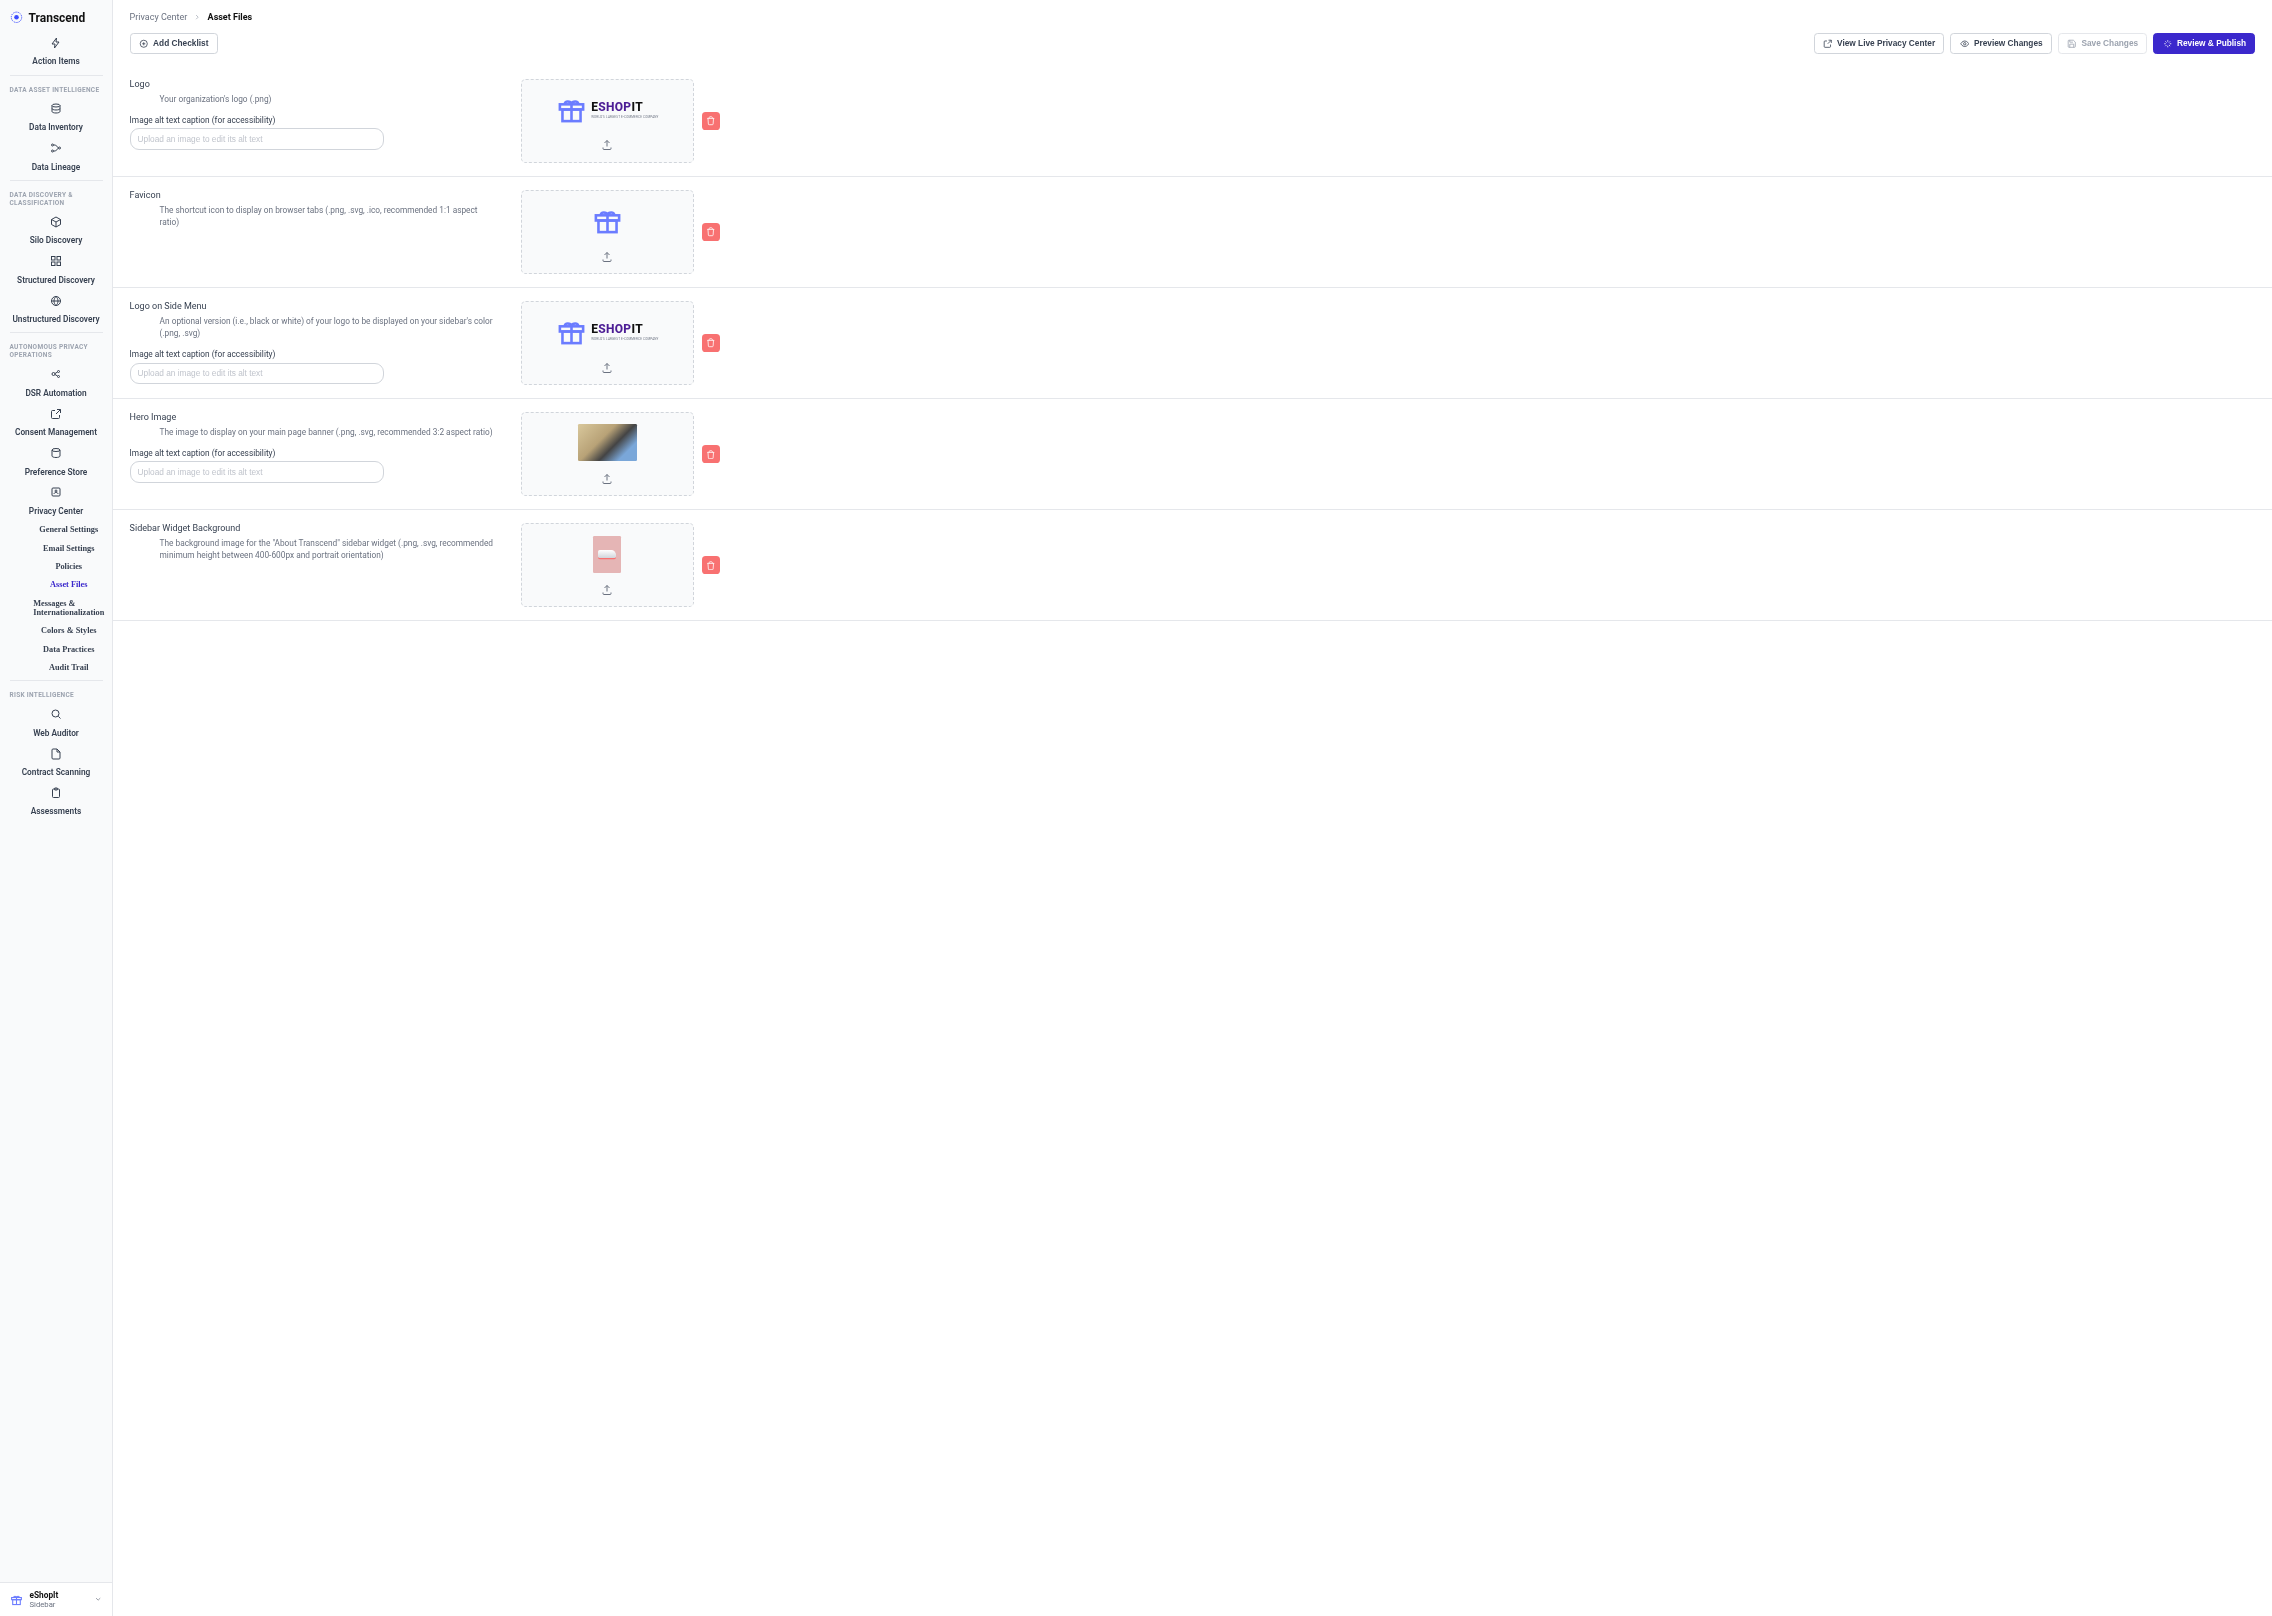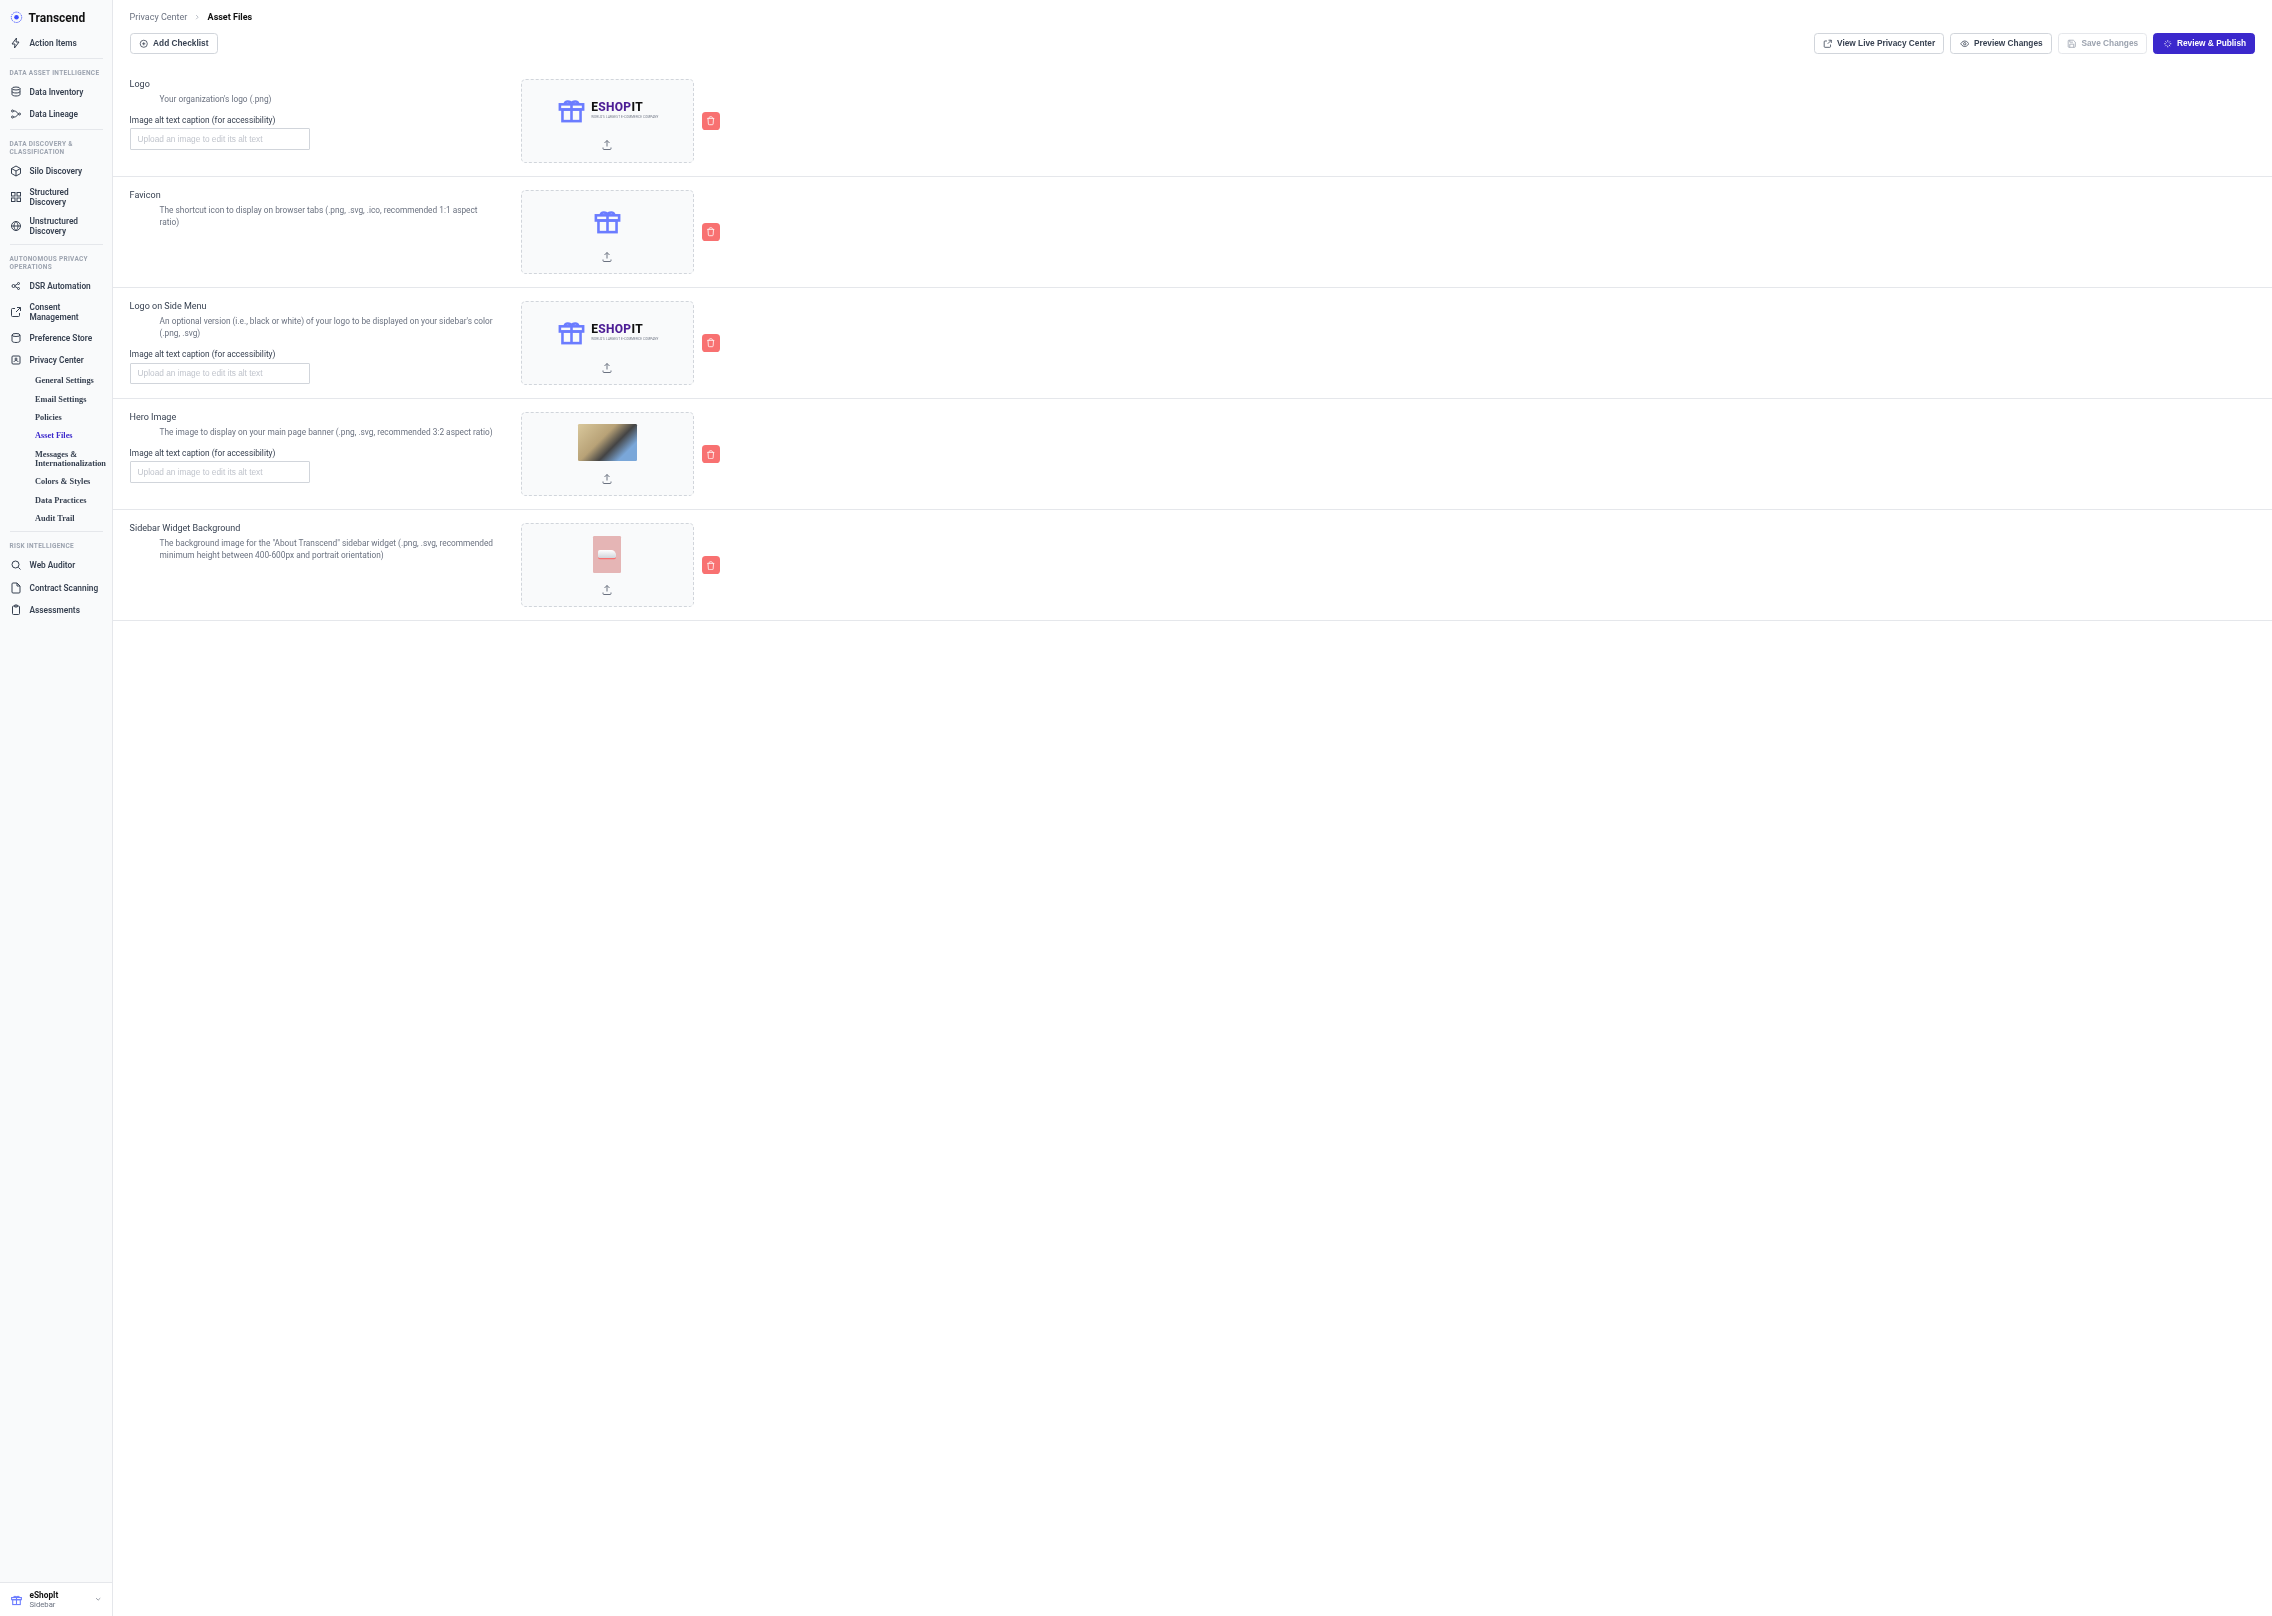--- a/index.html
+++ b/index.html
@@ -6,21 +6,21 @@
 body { font-family: -apple-system, BlinkMacSystemFont, "Segoe UI", Roboto, sans-serif; background: #fff; color: #333; font-size: 8.3px; }
 .app { display: flex; height: 100vh; }
 
 
 .sidebar { width: 113px; background: #f9fafb; border-right: 0.6px solid #e5e7eb; display: flex; flex-direction: column; overflow-y: auto; position: relative; }
 .sidebar::-webkit-scrollbar { width: 4.7px; }
 .sidebar::-webkit-scrollbar-thumb { background: #d1d5db; border-radius: 2.4px; }
 .logo-row { display: flex; align-items: center; gap: 6px; padding: 10.7px 9.5px 7px; }
 .logo-mark { width: 16.6px; height: 16.6px; }
 .logo-text { font-size: 12px; font-weight: 700; color: #111; }
-.nav-item { display: flex; align-items: center; gap: 7px; padding: 4.7px 9.5px; cursor: pointer; color: #374151; font-weight: 600; }
+.nav-item { display: flex; align-items: center; gap: 7px; padding: 4.7px 9.5px; cursor: pointer; color: #374151; font-weight: 600; flex-direction: column; }
 .nav-item.sub { padding-left: 35px; font-weight: 600; font-family: Liberation Serif, serif; }
 .nav-item.active { color: #3b28cc; }
 .nav-icon { width: 13px; height: 13px; display: flex; align-items: center; justify-content: center; flex-shrink: 0; }
 .nav-section-label { font-size: 6.5px; letter-spacing: 0.3px; color: #9ca3af; font-weight: 700; padding: 7px 9.5px 3.6px; text-transform: uppercase; }
 .divider { height: 0.6px; background: #e5e7eb; margin: 3.6px 9.5px; }
 .sidebar-footer { margin-top: auto; border-top: 0.6px solid #e5e7eb; padding: 7px 9.5px; display: flex; align-items: center; gap: 7px; background:#fff; }
 .footer-icon { width: 15.4px; height: 15.4px; }
 .footer-text { flex: 1; }
 .footer-org { font-weight: 700; color: #111; font-size: 8.3px; }
 .footer-user { color: #6b7280; font-size: 7.7px; }
@@ -37,21 +37,21 @@
 .btn.disabled { color: #9ca3af; border-color: #e5e7eb; cursor: default; }
 .btn.primary { background: #3b28cc; border-color: #3b28cc; color: #fff; align-items: flex-end; }
 .spacer { flex: 1; }
 
 
 .asset-section { border-bottom: 0.6px solid #e5e7eb; padding: 13px 16.6px; display: flex; gap: 24px; align-items: flex-start; }
 .asset-left { flex: 1; max-width: 367px; }
 .asset-title { font-weight: 400; color: #374151; font-size: 9px; margin-bottom: 3.6px; }
 .asset-desc { color: #6b7280; font-size: 8.3px; line-height: 1.5; margin-bottom: 9.5px; margin-left: 30px; }
 .asset-label { color: #374151; font-size: 8.3px; margin-bottom: 3.6px; }
-.alt-input { width: 180px; border: 0.6px solid #d1d5db; border-radius: 1px; padding: 4.7px 7px; font-size: 8.3px; color: #374151; }
+.alt-input { width: 254px; border: 0.6px solid #d1d5db; border-radius: 9px; padding: 4.7px 7px; font-size: 8.3px; color: #374151; }
 .alt-input::placeholder { color: #c0c4cc; }
 .asset-right { display: flex; align-items: center; gap: 8.3px; }
 .uploader { width: 173px; min-height: 83px; border: 1.2px dashed #d1d5db; border-radius: 4.7px; background: #f9fafb; display: flex; flex-direction: column; align-items: center; justify-content: center; gap: 10.7px; padding: 10.7px 6px; }
 .uploader .preview { display: flex; align-items: center; justify-content: center; min-height: 38px; }
 .upload-icon { width: 12px; height: 12px; color: #6b7280; }
 .delete-btn { width: 18px; height: 18px; border-radius: 3.6px; background: #f87171; display: flex; align-items: center; justify-content: center; cursor: pointer; }
 .delete-btn svg { width: 9.5px; height: 9.5px; color: #fff; }
 
 
 .brand-logo { display: flex; align-items: center; gap: 4.7px; }

